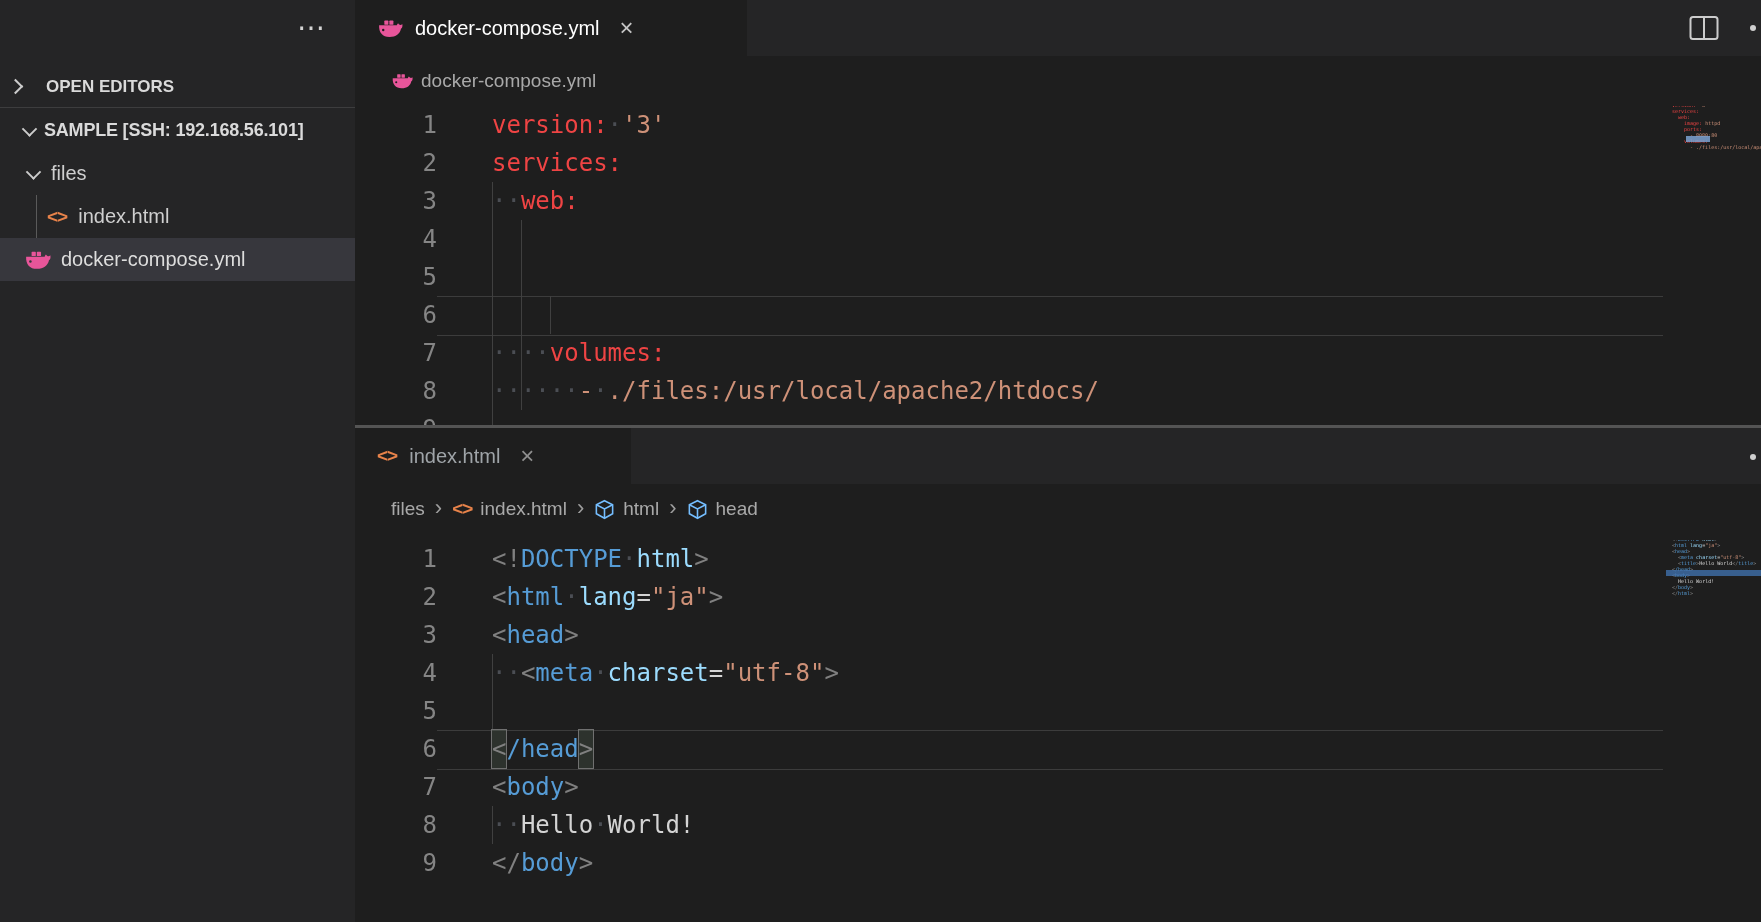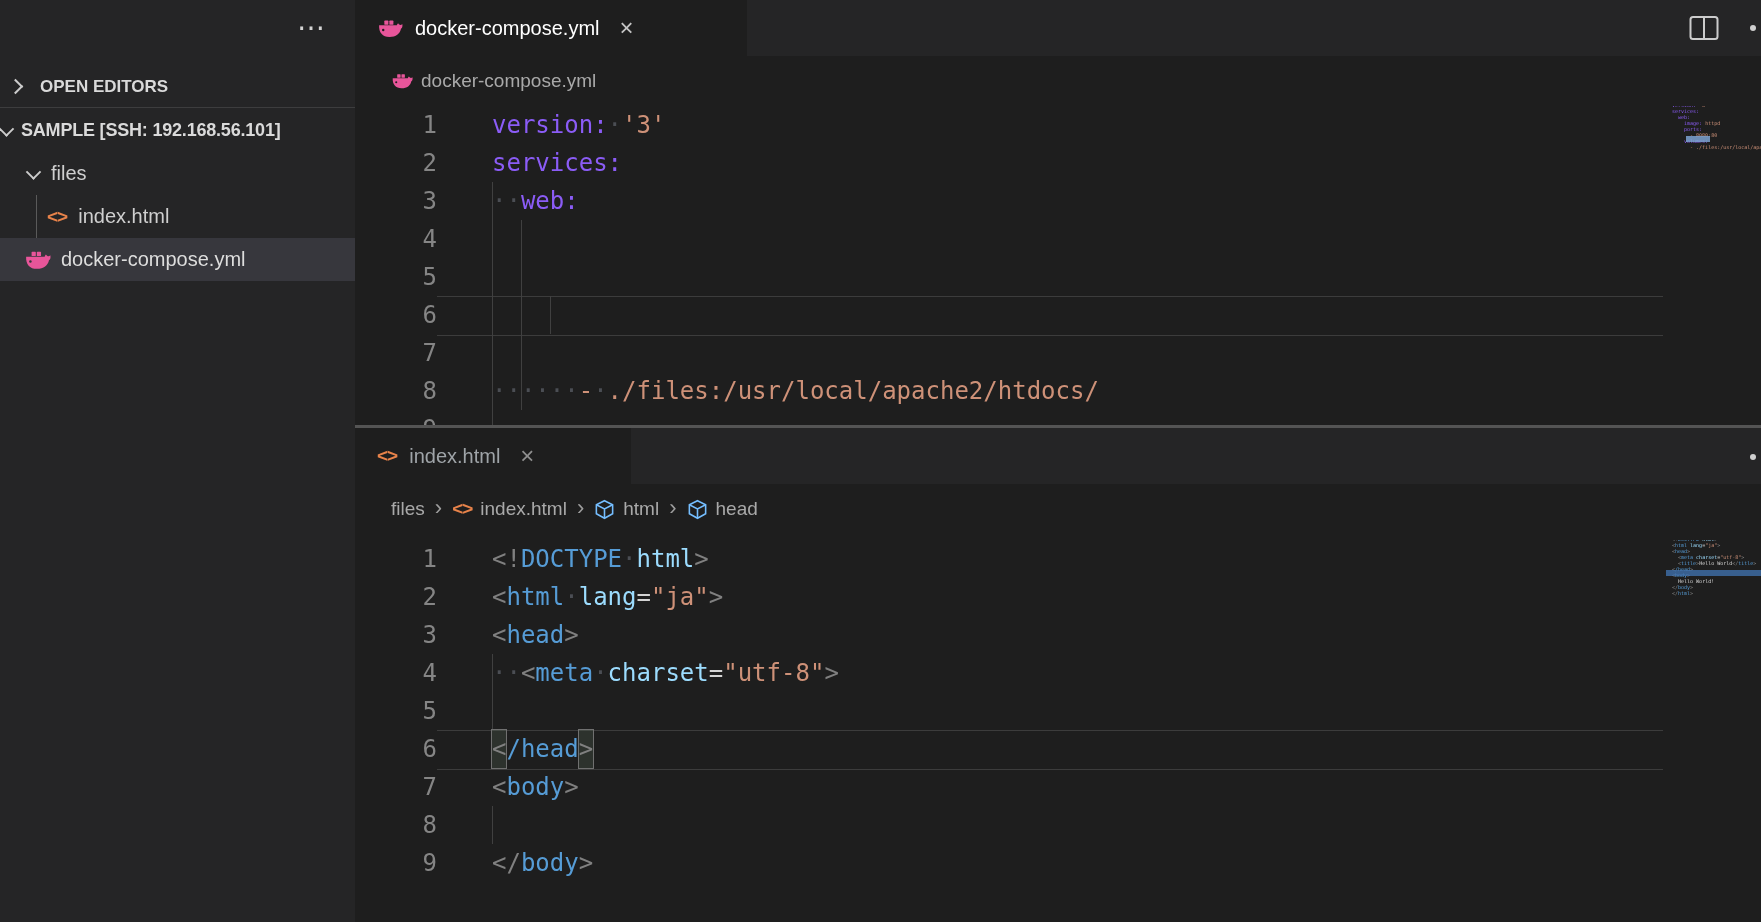--- a/index.html
+++ b/index.html
@@ -5,23 +5,23 @@
   html,body{margin:0;padding:0;background:#1e1e1e;}
   .app{position:relative;width:1761px;height:922px;overflow:hidden;background:#1e1e1e;
        font-family:"Liberation Sans",sans-serif;color:#cccccc;-webkit-font-smoothing:antialiased;}
 
   
   .sidebar{position:absolute;left:0;top:0;width:355px;height:922px;background:#252526;z-index:6;}
   .sb-head{position:absolute;top:0;left:0;right:0;height:58px;display:flex;align-items:center;
            padding-left:29px;font-size:17px;letter-spacing:.6px;color:#bdbdbd;}
   .sb-more{position:absolute;right:30px;top:8px;font-size:28px;color:#d4d4d4;cursor:pointer;line-height:40px;}
   .sec{position:absolute;left:0;right:0;display:flex;align-items:center;font-weight:bold;color:#dadada;cursor:pointer;}
-  .sec-open{top:66px;height:41px;font-size:17px;padding-left:10px;gap:19px;}
+  .sec-open{top:66px;height:41px;font-size:17px;padding-left:10px;gap:25px;}
   .sb-divider{position:absolute;top:107px;left:0;right:0;height:1px;background:#3d3d3e;}
-  .sec-ws{top:108px;height:44px;font-size:18px;padding-left:1px;gap:9px;letter-spacing:-.2px;}
+  .sec-ws{top:108px;height:44px;font-size:18px;padding-left:24px;gap:9px;letter-spacing:-.2px;}
   .sb-row{position:absolute;left:0;right:0;height:43px;display:flex;align-items:center;
           font-size:20px;color:#cfcfcf;cursor:pointer;}
   .row-files{top:152px;padding-left:28px;gap:12px;}
   .row-index{top:195px;padding-left:47px;gap:11px;}
   .row-compose{top:238px;padding-left:24px;gap:10px;background:#37373d;color:#dddddd;}
   .sb-guide{position:absolute;left:36px;top:195px;width:1px;height:43px;background:#5a5a5a;}
 
   .chev{display:inline-block;width:9px;height:9px;border-right:2px solid #cccccc;border-bottom:2px solid #cccccc;flex:none;}
   .chev.right{transform:rotate(-45deg);}
   .chev.down{transform:rotate(45deg) translate(-1px,-1px);}
@@ -52,21 +52,21 @@
 
   .codearea{position:absolute;left:0;right:0;background:#1e1e1e;overflow:hidden;}
   .group-top .codearea{top:106px;height:319px;}
   .group-bottom .codearea{top:112px;height:382px;}
 
   .line{position:relative;display:flex;height:38px;line-height:38px;
         font-family:"DejaVu Sans Mono",monospace;font-size:24px;z-index:1;}
   .ln{width:82px;text-align:right;color:#858585;flex:none;user-select:none;}
   .lc{padding-left:55px;white-space:pre;color:#d4d4d4;}
 
-  .k{color:#8b5cf6;} .s{color:#ce9178;} .p{color:#808080;} .t{color:#569cd6;}
+  .k{color:#ef4444;} .s{color:#ce9178;} .p{color:#808080;} .t{color:#569cd6;}
   .a{color:#9cdcfe;} .x{color:#d4d4d4;} .e{color:#d4d4d4;} .w{color:#4b4e54;}
   .sel{background:#4a5160;}
   .cursor{display:inline-block;width:2.5px;height:29px;background:#d7d7d7;vertical-align:text-bottom;margin-bottom:2px;}
   .brkt{box-shadow:0 0 0 1px #707070;background:rgba(100,125,100,.22);padding:5px 0;}
 
   .curline{position:absolute;left:82px;width:1226px;height:38px;z-index:0;
            border-top:1px solid #3c3c3c;border-bottom:1px solid #3c3c3c;pointer-events:none;}
   .iguide{position:absolute;width:1px;background:#404040;z-index:0;}
 
   
@@ -183,20 +183,21 @@
               <span class="ln">4</span>
             </div>
             <div class="line">
               <span class="ln">5</span>
             </div>
             <div class="line">
               <span class="ln">6</span>
             </div>
             <div class="line">
               <span class="ln">7</span>
+              <span class="lc"><span class="w">····</span><span class="k">volumes:</span></span>
             </div>
             <div class="line">
               <span class="ln">8</span>
               <span class="lc"><span class="w">······</span><span class="s">-</span><span class="w">·</span><span class="s">./files:/usr/local/apache2/htdocs/</span></span>
             </div>
             <div class="line">
               <span class="ln">9</span>
               <span class="lc"></span>
             </div>
           </div>
@@ -283,20 +284,21 @@
             <div class="line">
               <span class="ln">6</span>
               <span class="lc"><span class="p brkt">&lt;</span><span class="t">/head</span><span class="p brkt">&gt;</span></span>
             </div>
             <div class="line">
               <span class="ln">7</span>
               <span class="lc"><span class="p">&lt;</span><span class="t">body</span><span class="p">&gt;</span></span>
             </div>
             <div class="line">
               <span class="ln">8</span>
+              <span class="lc"><span class="w">··</span><span class="x">Hello</span><span class="w">·</span><span class="x">World!</span></span>
             </div>
             <div class="line">
               <span class="ln">9</span>
               <span class="lc"><span class="p">&lt;/</span><span class="t">body</span><span class="p">&gt;</span></span>
             </div>
           </div>
         <div class="minimap">
           <div class="mm-hl mm-hl-bar" style="top: 34px;"></div>
           <div>
               <div class="mmline"><span class="p">&lt;!</span><span class="t">DOCTYPE</span><span class="w"> </span><span class="a">html</span><span class="p">&gt;</span></div>

